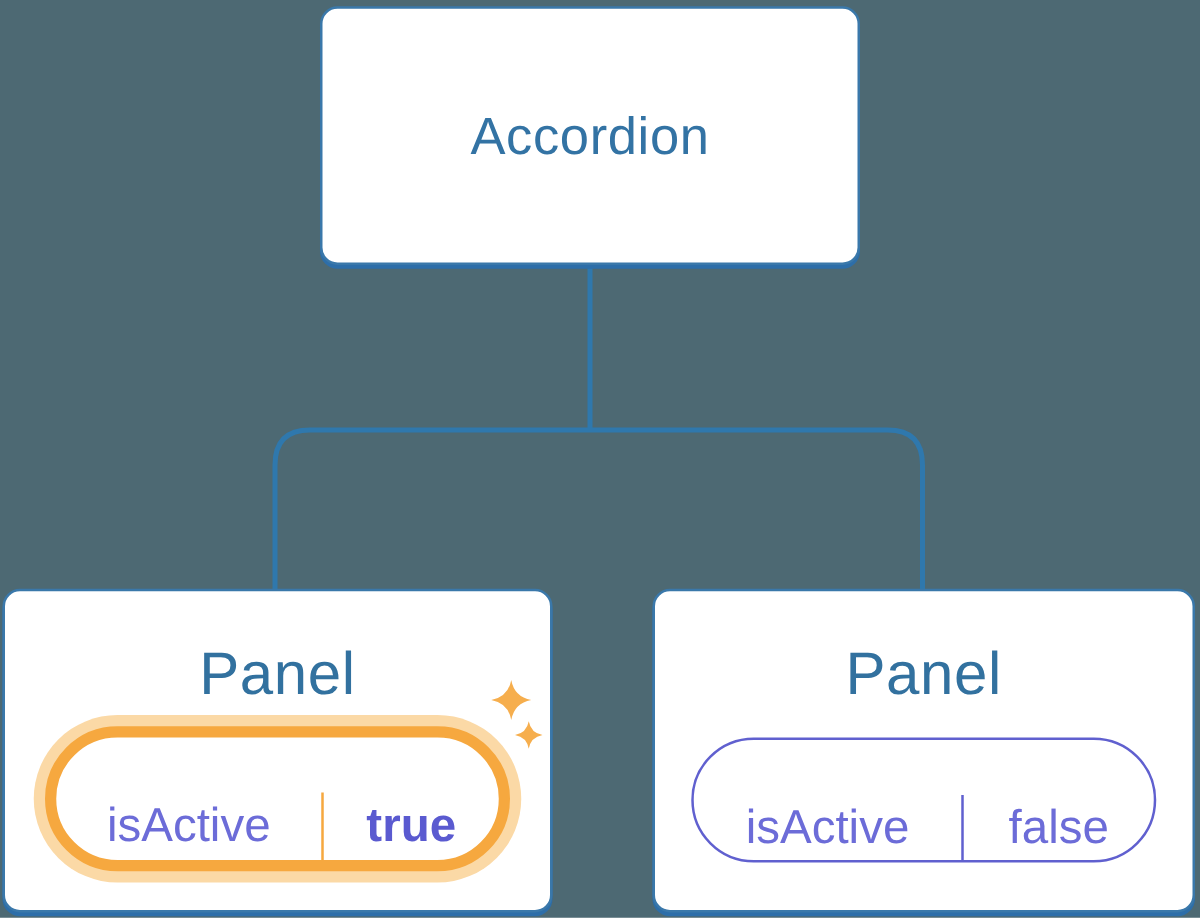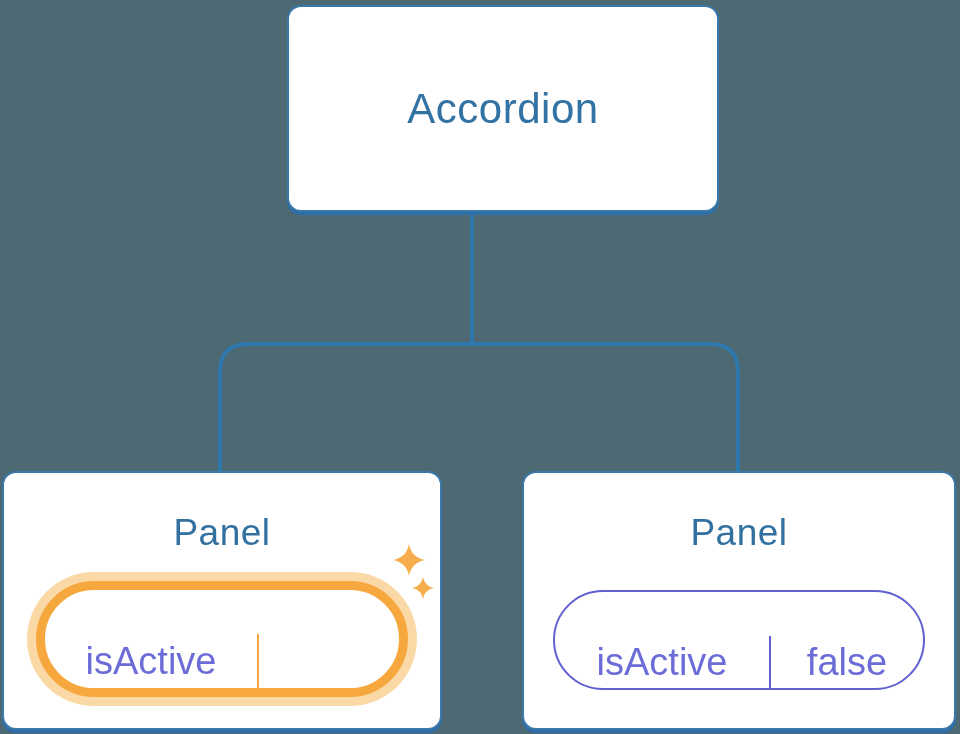--- a/index.html
+++ b/index.html
@@ -22,39 +22,39 @@
     position: absolute;
     background: #ffffff;
     border: 2px solid #3a78aa;
     border-radius: 14px;
     box-shadow: 0 3px 0 #2d6ea9;
     box-sizing: border-box;
   }
   .node-root {
     left: 256px; top: 5px;
     width: 432px; height: 207px;
-    display: flex; align-items: center; justify-content: center; margin-left: 31px;
+    display: flex; align-items: center; justify-content: center;
   }
   .root-label {
     color: #3373a4;
     font-size: 42px;
     letter-spacing: 0.5px;
   }
   .node-child {
     top: 471px;
     height: 259px;
   }
   .node-child-left  { left: 2px;   width: 440px; }
   .node-child-right { left: 522px; width: 434px; }
   .child-title {
     position: absolute;
     left: 0; top: 512px; width: 100%;
     text-align: center;
     color: #32719f;
-    font-size: 37px;
+    font-size: 48px;
     letter-spacing: 0.5px;
   }
   .child-title-left  { clip-path: none; }
   .pill {
     position: absolute;
     background: #ffffff;
     box-sizing: border-box;
     display: flex;
     align-items: stretch;
   }
@@ -110,20 +110,21 @@
 
   <div class="node node-root">
     <span class="root-label">Accordion</span>
   </div>
 
   <div class="node node-child node-child-left"></div>
   <div class="child-title child-title-left" style="width:440px; left:2px;">Panel</div>
 
   <div class="pill pill-active">
     <div class="pill-cell pill-key">isActive</div>
+    <div class="pill-cell pill-value">true</div>
   </div>
 
   <svg class="sparkles" viewBox="0 0 64 68" xmlns="http://www.w3.org/2000/svg">
     <path d="M34 9 Q36.5 22.5 50 25 Q36.5 27.5 34 41 Q31.5 27.5 18 25 Q31.5 22.5 34 9 Z" fill="#f6ae4d"></path>
     <path d="M48 42 Q49.7 51.3 59 53 Q49.7 54.7 48 64 Q46.3 54.7 37 53 Q46.3 51.3 48 42 Z" fill="#f6ae4d"></path>
   </svg>
 
   <div class="node node-child node-child-right"></div>
   <div class="child-title" style="width:434px; left:522px;">Panel</div>
 

